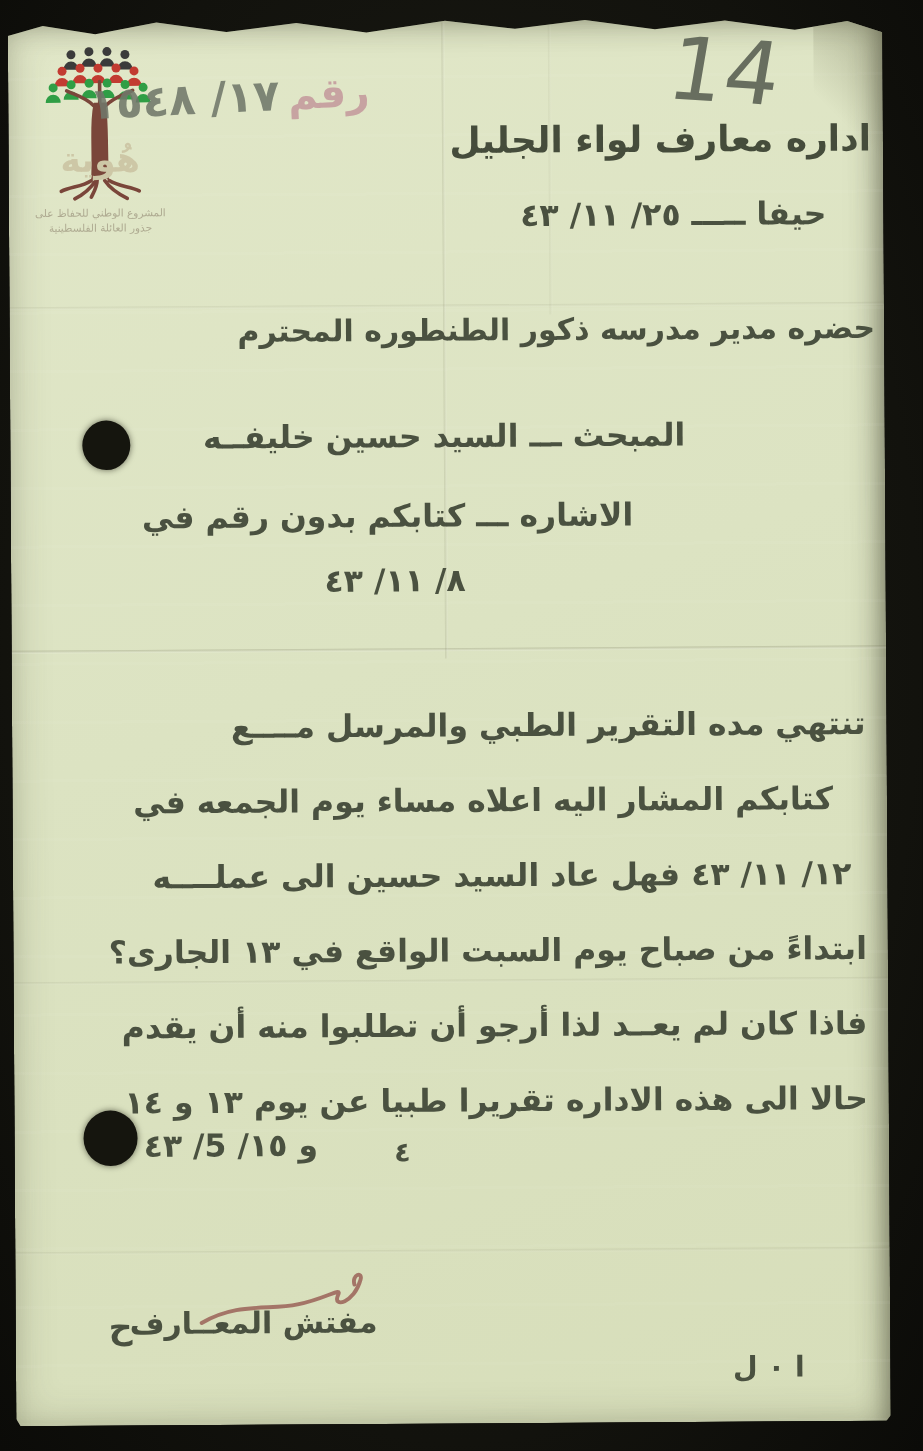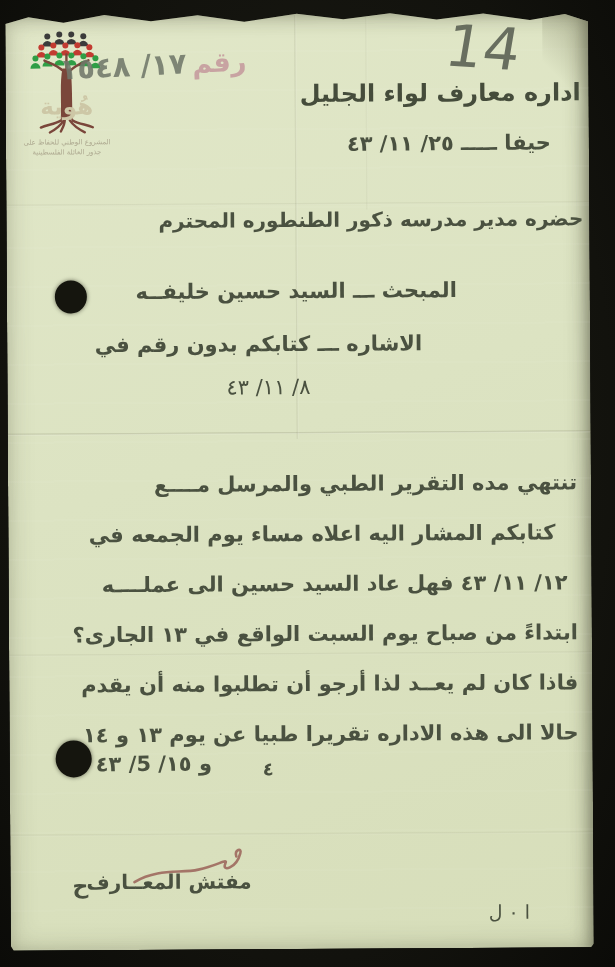--- a/index.html
+++ b/index.html
@@ -32,39 +32,39 @@
   .stamp{position:absolute;left:54px;top:36px;direction:rtl;white-space:nowrap;
         transform:rotate(-2.5deg);font-weight:bold;letter-spacing:2px;}
   .stamp-word{font-size:27px;color:#c29399;opacity:.8;}
   .stamp-num{font-size:29px;color:#70786a;opacity:.88;}
 
   .dept{position:absolute;right:8px;top:69px;font-size:24px;font-weight:bold;color:#454c3b;}
   .place-date{position:absolute;right:38px;top:121px;font-size:21px;font-weight:bold;}
   .addressee{position:absolute;right:6px;top:197px;font-size:20px;font-weight:bold;}
   .subject{position:absolute;right:133px;top:268px;font-size:21px;font-weight:bold;}
   .reference{position:absolute;right:168px;top:321px;font-size:21px;font-weight:bold;}
-  .ref-date{position:absolute;right:280px;top:364px;font-size:21px;font-weight:normal;margin-left:29px;}
+  .ref-date{position:absolute;right:280px;top:364px;font-size:21px;font-weight:bold;margin-left:29px;}
 
   .body-block{position:absolute;right:14px;top:448px;width:552px;}
   .body-line{direction:rtl;unicode-bidi:plaintext;text-align:right;white-space:nowrap;
         font-size:21px;line-height:50px;font-weight:bold;color:#4a5140;}
   .body-line:nth-child(2){padding-left:0;padding-right:22px;}
   .body-line:nth-child(3){padding-right:10px;}
   .body-cont{position:absolute;left:86px;top:740px;font-size:21px;font-weight:bold;}
   .stray{position:absolute;left:253px;top:747px;font-size:18px;font-weight:bold;color:#4a5140;}
 
   .hole{position:absolute;border-radius:50%;background:#15150e;
         box-shadow:0 0 4px rgba(20,20,10,.6);}
   .hole-1{left:48px;top:268px;width:32px;height:33px;}
   .hole-2{left:46px;top:728px;width:36px;height:37px;}
 
   .flourish{position:absolute;left:118px;top:826px;}
   .sig-initial{position:absolute;left:62px;top:861px;font-size:22px;font-weight:bold;color:#4a5140;}
   .sig-title{position:absolute;left:76px;top:858px;font-size:20px;font-weight:bold;letter-spacing:1px;}
-  .clerk{position:absolute;left:478px;top:891px;font-size:19px;font-weight:normal;letter-spacing:5px;}
+  .clerk{position:absolute;left:478px;top:891px;font-size:19px;font-weight:bold;letter-spacing:5px;}
 
   .logo{position:absolute;left:9px;top:16px;}
 </style>
 </head>
 <body>
 
 <div class="scan">
   <div class="paper">
 
     <div class="crease-h" style="top:421px;"></div>

